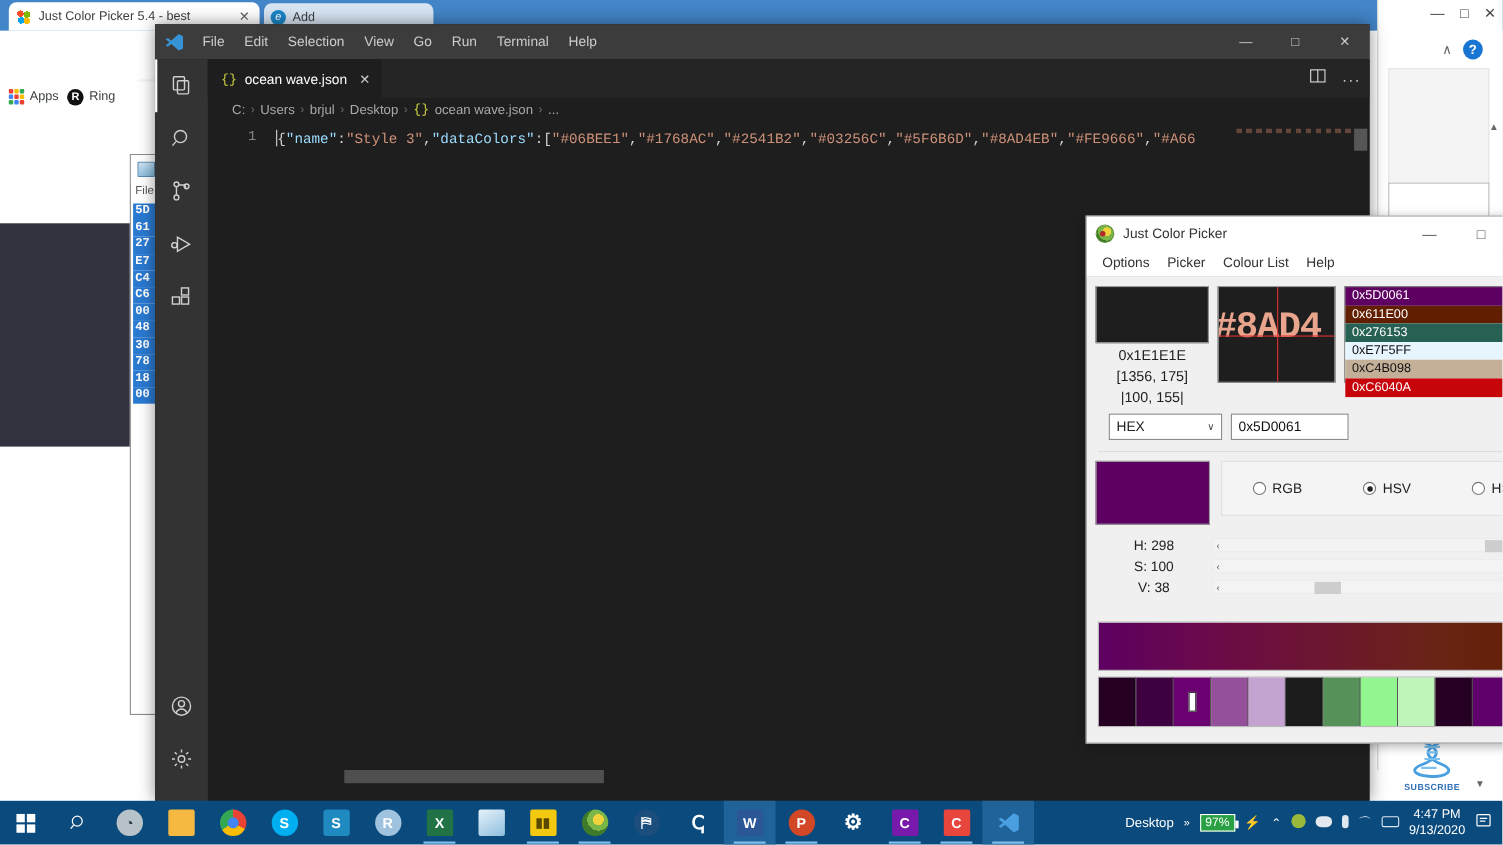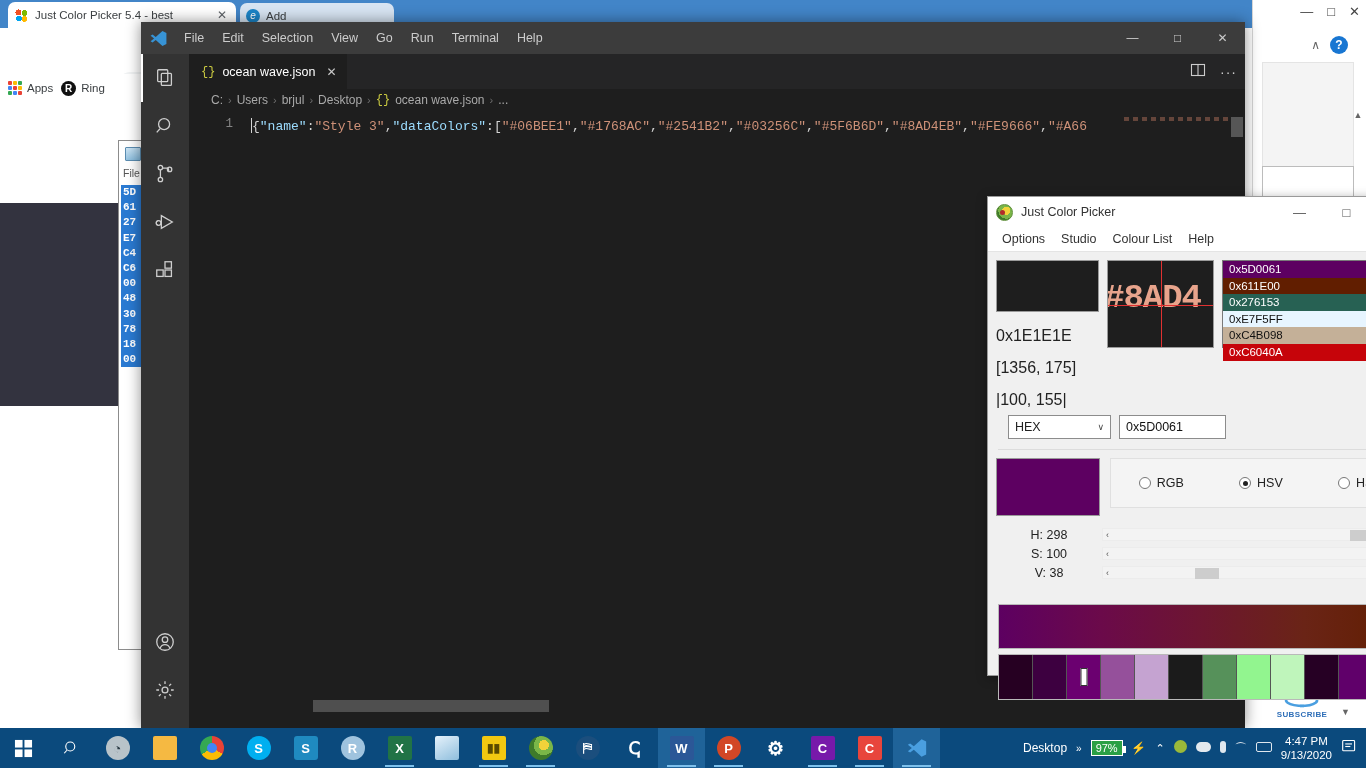--- a/index.html
+++ b/index.html
@@ -134,21 +134,21 @@
   .jcp-title-text { font-size:12.5px; color:#333; margin-left:8px; }
   .jcp-ctl { position:absolute; right:0; top:0; height:30px; display:flex; }
   .jcp-ctl div { width:47px; height:30px; display:flex; align-items:center; justify-content:center;
     color:#555; font-size:13px; }
   .jcp-menu { height:25px; display:flex; align-items:center; gap:0; background:#fff;
     border-bottom:1px solid #e4e4e4; padding-left:6px; }
   .jcp-menu span { font-size:12.5px; color:#333; padding:3px 8px; }
   .jcp-body { position:relative; padding:8px; }
   .jcp-row1 { display:flex; gap:8px; }
   .swatch-big { width:103px; height:52px; background:#1e1e1e; border:1px solid #9a9a9a; }
-  .pix-info { font-size:16px; color:#222; line-height:16px; margin-top:16px; }
+  .pix-info { font-size:13px; color:#222; line-height:16px; margin-top:3px;text-align:center; }
   .magnifier { width:107px; height:88px; background:#1e1e1e; border:1px solid #9a9a9a; position:relative;
     overflow:hidden; }
   .mag-text { position:absolute; left:-4px; top:18px; font-family:"Liberation Mono", monospace;
     font-size:34px; font-weight:bold; color:#e8a48c; letter-spacing:-1px; filter: blur(.4px); }
   .mag-vline { position:absolute; left:53px; top:0; bottom:0; width:1px; background:#e03131; }
   .mag-hline { position:absolute; top:44px; left:0; right:0; height:1px; background:#e03131; }
   .colorlist { width:172px; height:88px; border:1px solid #7a7a7a; background:#fff; display:flex;
     position:relative; }
   .cl-items { flex:1 1 auto; }
   .cl-row { height:16.6px; font-size:11.5px; font-family:"Liberation Sans", sans-serif;
@@ -440,21 +440,21 @@
       <span class="jcp-ico"></span>
       <span class="jcp-title-text">Just Color Picker</span>
       <span class="jcp-ctl">
         <div>—</div>
         <div>□</div>
         <div>✕</div>
       </span>
     </div>
     <div class="jcp-menu">
       <span>Options</span>
-      <span>Studio</span>
+      <span>Picker</span>
       <span>Colour List</span>
       <span>Help</span>
     </div>
 
     <div class="jcp-body">
       <div class="jcp-row1">
         <div>
           <div class="swatch-big"></div>
           <div class="pix-info">0x1E1E1E</div>
           <div class="pix-info">[1356, 175]</div>

